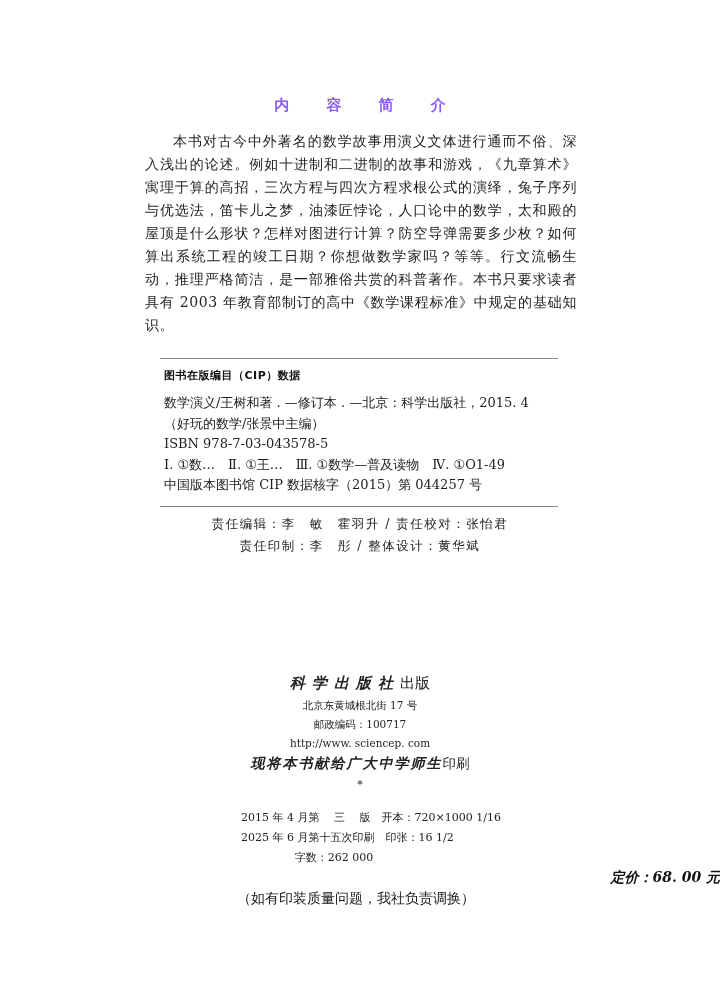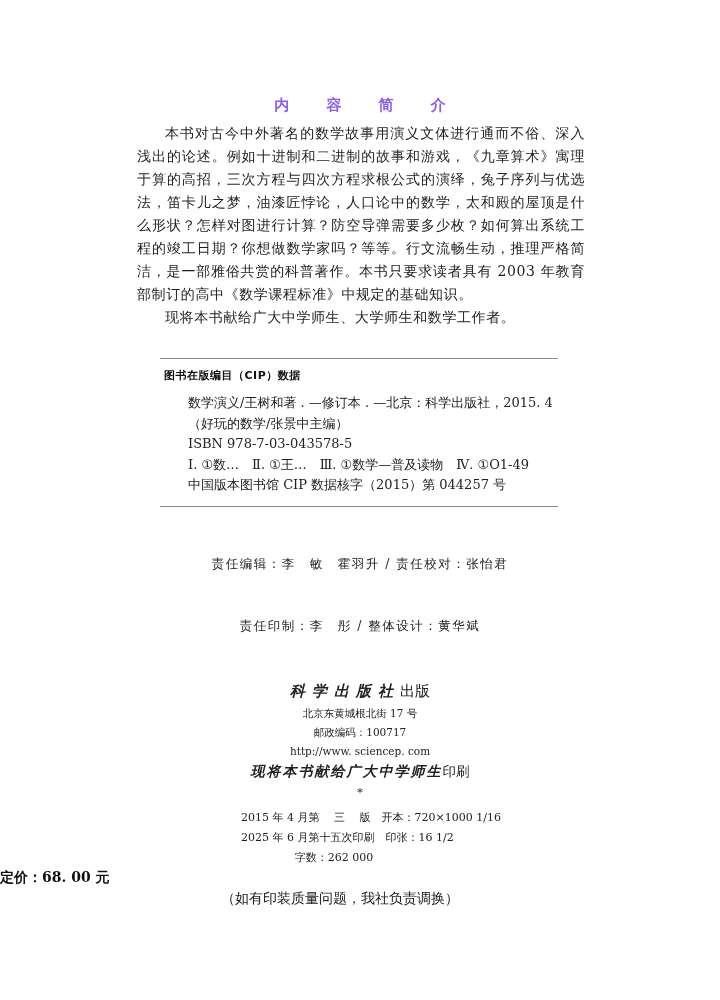--- a/index.html
+++ b/index.html
@@ -35,21 +35,21 @@
       top: 122px;
       left: 137px;
       width: 448px;
       font-size: 14px;
       line-height: 23px;
       text-align: justify;
       letter-spacing: 0.6px;
       color: #1e1e1e;
     }
     .summary-body p {
-      margin: 0;
+      margin: 8px;
       text-indent: 2em;
     }
 
     
     .rule {
       position: absolute;
       left: 160px;
       width: 398px;
       height: 0;
       border-top: 1px solid #8a8a8a;
@@ -69,45 +69,44 @@
     }
     .cip-lines {
       position: absolute;
       top: 393px;
       left: 164px;
       width: 400px;
       font-size: 13px;
       line-height: 20.5px;
       color: #222;
     }
-    .cip-lines div { white-space: nowrap; margin-left: 24px; }
+    .cip-lines div { white-space: nowrap; }
 
     
     .credits {
       position: absolute;
       top: 513px;
       left: 0;
       width: 720px;
       text-align: center;
       font-size: 12.5px;
       line-height: 22px;
       letter-spacing: 1.5px;
       color: #222;
     }
-    .credits div { white-space: nowrap; margin-top: 40px; }
+    .credits div { white-space: nowrap; }
 
     
     .pub {
       position: absolute;
       top: 670px;
       left: 0;
       width: 720px;
       text-align: center;
       color: #222;
-      margin-top: 8px;
     }
     .pub .line { white-space: nowrap; }
     .pub-name {
       font-size: 15px;
       line-height: 26px;
     }
     .brand {
       font-family: "DejaVu Serif", "Liberation Serif", serif;
       font-weight: bold;
       font-style: italic;
@@ -151,48 +150,49 @@
       text-align: center;
       font-size: 11px;
       line-height: 20px;
       color: #222;
     }
     .price {
       position: absolute;
       top: 866px;
       left: 0;
       width: 720px;
-      text-align: left;
+      text-align: right;
       font-size: 14px;
       font-weight: bold;
       line-height: 22px;
       color: #111;
+      font-style: italic;
     }
     .price-label {
       font-family: "DejaVu Sans", "Liberation Sans", sans-serif;
     }
     .notice {
       position: absolute;
       top: 887px;
       left: 0;
       width: 680px;
       text-align: center;
       font-size: 14px;
       line-height: 22px;
       color: #1a1a1a;
+      padding-left: 16px;
     }
   </style>
 </head>
 <body>
 
 <div class="summary-title">内 容 简 介</div>
 
 <div class="summary-body">
   <p>本书对古今中外著名的数学故事用演义文体进行通而不俗、深入浅出的论述。例如十进制和二进制的故事和游戏，《九章算术》寓理于算的高招，三次方程与四次方程求根公式的演绎，兔子序列与优选法，笛卡儿之梦，油漆匠悖论，人口论中的数学，太和殿的屋顶是什么形状？怎样对图进行计算？防空导弹需要多少枚？如何算出系统工程的竣工日期？你想做数学家吗？等等。行文流畅生动，推理严格简洁，是一部雅俗共赏的科普著作。本书只要求读者具有 2003 年教育部制订的高中《数学课程标准》中规定的基础知识。</p>
-  <p>现将本书献给广大中学师生、大学师生和数学工作者。</p>
 </div>
 
 <div class="rule rule-top"></div>
 
 <div class="cip-heading">图书在版编目（CIP）数据</div>
 
 <div class="cip-lines">
   <div>数学演义/王树和著 . —修订本 . —北京：科学出版社，2015. 4</div>
   <div>（好玩的数学/张景中主编）</div>
   <div>ISBN 978-7-03-043578-5</div>

